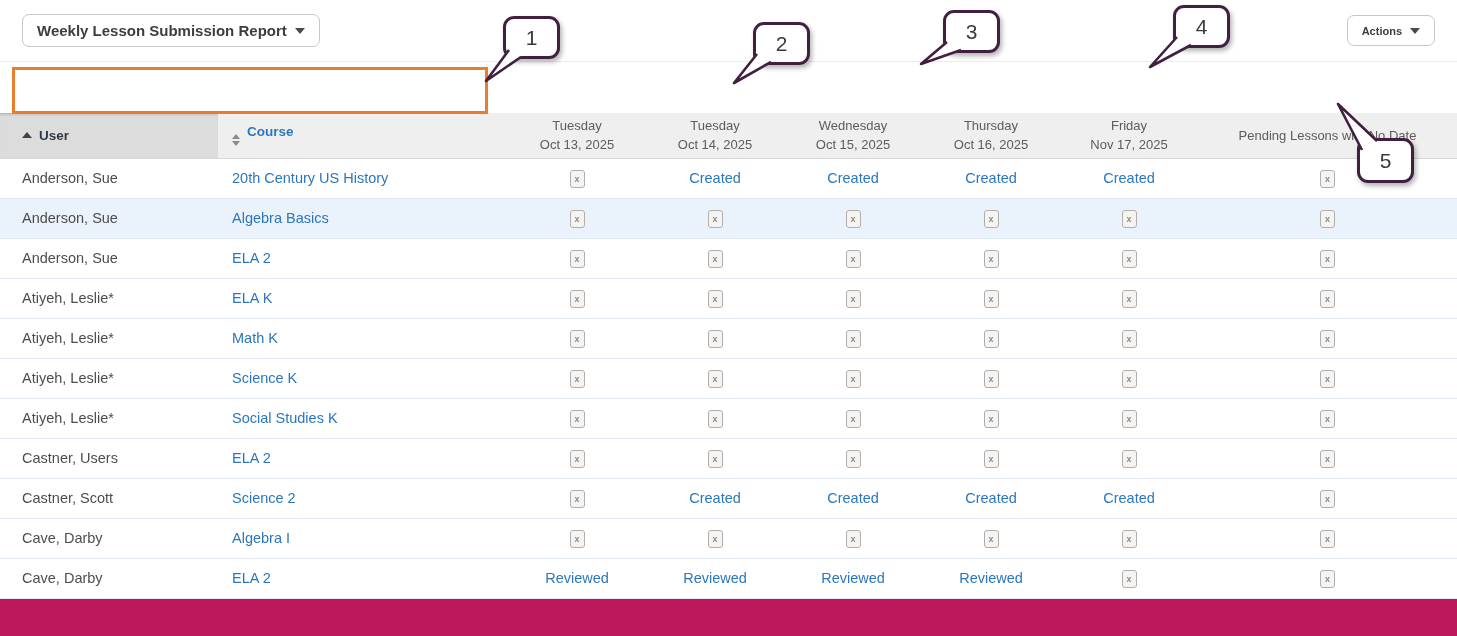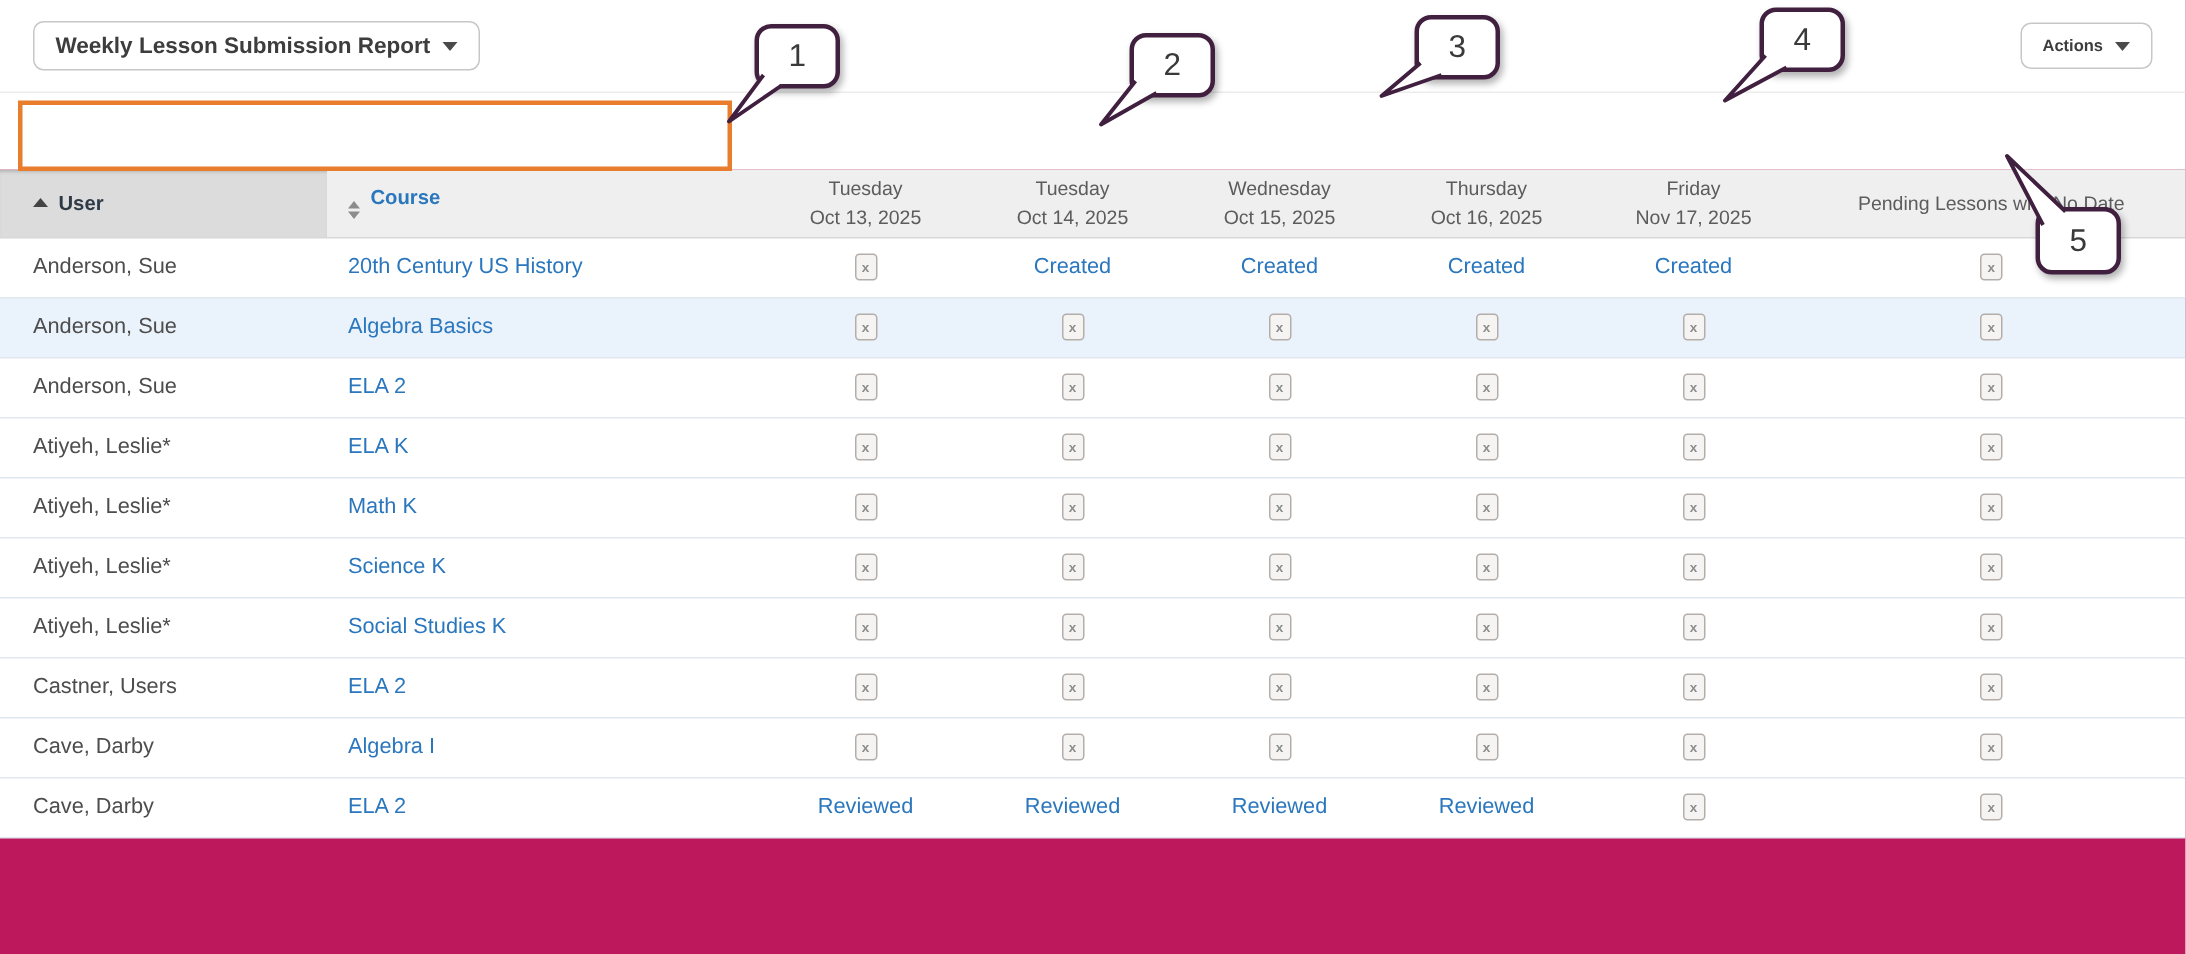--- a/index.html
+++ b/index.html
@@ -281,20 +281,30 @@
           <td class="td-user">Castner, Users</td>
           <td class="td-course"><span class="link">ELA 2</span></td>
           <td><span class="no-lesson">x</span></td>
           <td><span class="no-lesson">x</span></td>
           <td><span class="no-lesson">x</span></td>
           <td><span class="no-lesson">x</span></td>
           <td><span class="no-lesson">x</span></td>
           <td><span class="no-lesson">x</span></td>
         </tr>
         <tr>
+          <td class="td-user">Castner, Scott</td>
+          <td class="td-course"><span class="link">Science 2</span></td>
+          <td><span class="no-lesson">x</span></td>
+          <td><span class="link">Created</span></td>
+          <td><span class="link">Created</span></td>
+          <td><span class="link">Created</span></td>
+          <td><span class="link">Created</span></td>
+          <td><span class="no-lesson">x</span></td>
+        </tr>
+        <tr>
           <td class="td-user">Cave, Darby</td>
           <td class="td-course"><span class="link">Algebra I</span></td>
           <td><span class="no-lesson">x</span></td>
           <td><span class="no-lesson">x</span></td>
           <td><span class="no-lesson">x</span></td>
           <td><span class="no-lesson">x</span></td>
           <td><span class="no-lesson">x</span></td>
           <td><span class="no-lesson">x</span></td>
         </tr>
         <tr>

